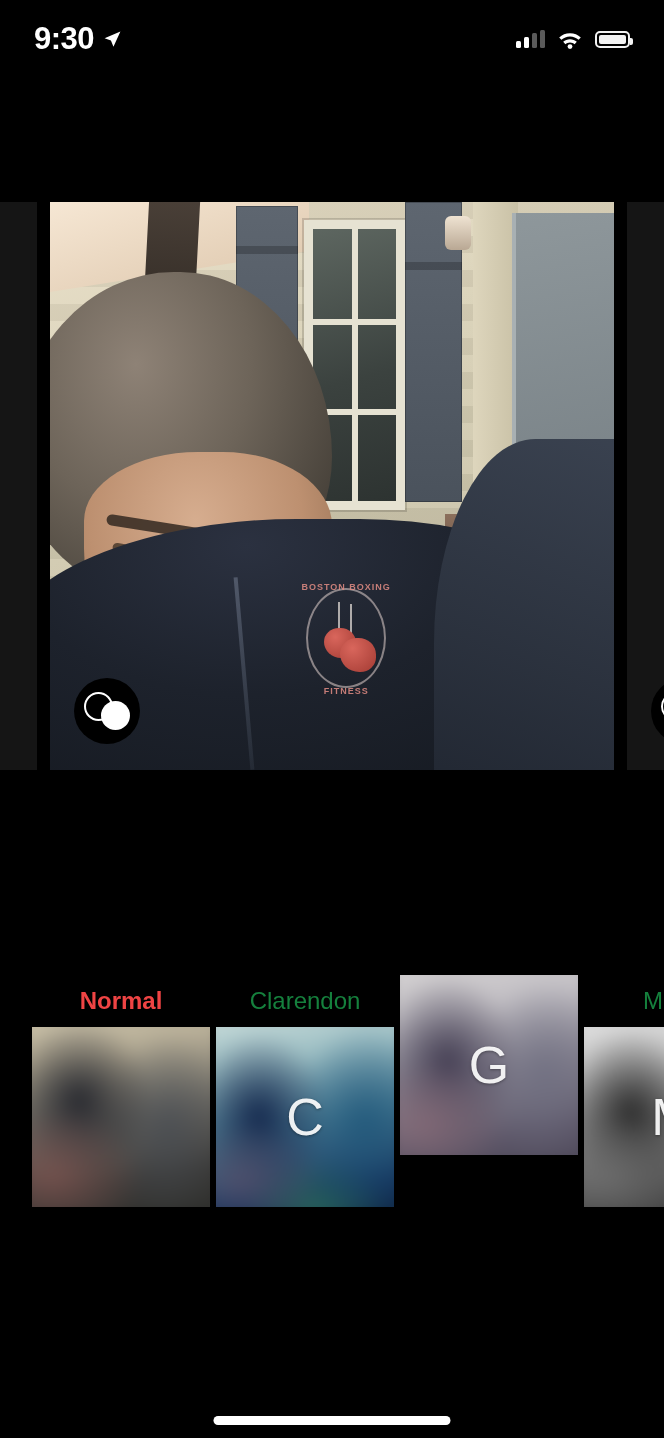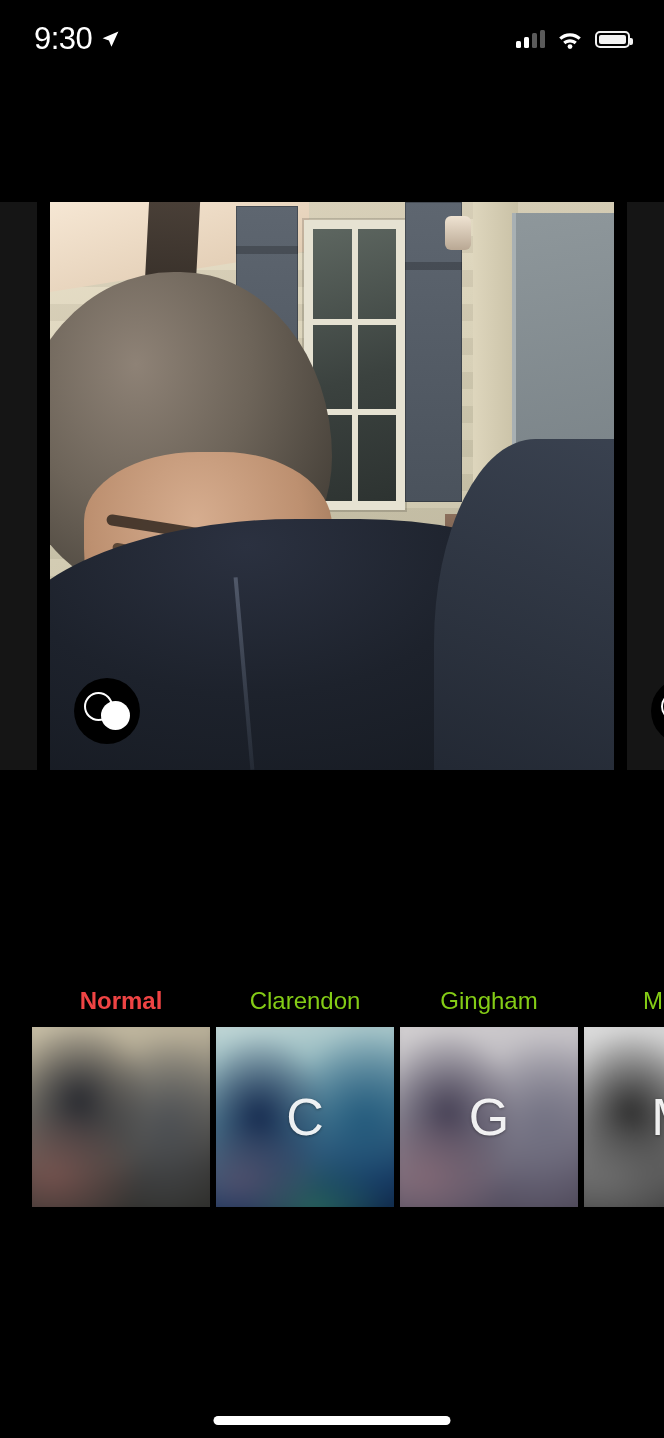--- a/index.html
+++ b/index.html
@@ -11,21 +11,21 @@
   }
   .phone { position:relative; width:664px; height:1438px; background:#000; }
 
   
   .statusbar {
     position:absolute; top:0; left:0; width:664px; height:78px;
     display:flex; align-items:center; justify-content:space-between;
     padding:0 34px;
   }
   .sb-left { display:flex; align-items:center; gap:9px; }
-  .sb-time { color:#fff; font-size:31px; font-weight:normal; letter-spacing:-0.5px; }
+  .sb-time { color:#fff; font-size:31px; font-weight:bold; letter-spacing:-0.5px; }
   .loc-arrow { width:19px; height:19px; display:block; }
   .sb-right { display:flex; align-items:center; gap:12px; }
   .cell-bars { display:flex; align-items:flex-end; gap:3px; height:18px; }
   .cell-bars i { display:block; width:5px; background:#5a5a5a; border-radius:1.5px; }
   .cell-bars i.on { background:#fff; }
   .cell-bars i:nth-child(1){ height:7px; }
   .cell-bars i:nth-child(2){ height:11px; }
   .cell-bars i:nth-child(3){ height:15px; }
   .cell-bars i:nth-child(4){ height:18px; }
   .wifi { width:26px; height:19px; }
@@ -202,21 +202,21 @@
 
   
   .filter-strip {
     position:absolute; top:975px; left:0; width:664px; height:250px;
     overflow:hidden;
   }
   .filter-track { position:absolute; left:32px; top:0; display:flex; gap:6px; }
   .filter-item { width:178px; }
   .filter-name {
     height:52px; line-height:52px; text-align:center;
-    font-size:24px; color:#84cc16; white-space:nowrap;
+    font-size:24px; color:#15803d; white-space:nowrap;
   }
   .filter-item.selected .filter-name { color:#ef4444; font-weight:bold; }
   .filter-thumb {
     position:relative; width:178px; height:180px; overflow:hidden; background:#2a2a2a;
   }
   .filter-thumb .inner {
     position:absolute; inset:0;
     background:
       radial-gradient(ellipse 60% 45% at 18% 78%, rgba(150,90,85,.55), rgba(0,0,0,0) 70%),
       radial-gradient(ellipse 48% 52% at 30% 42%, rgba(30,32,40,.92), rgba(0,0,0,0) 72%),
@@ -326,20 +326,29 @@
         <div class="ph-face"></div>
         <div class="ph-brow b1"></div>
         <div class="ph-brow b2"></div>
         <div class="ph-eye e1"></div>
         <div class="ph-eye e2"></div>
         <div class="ph-beard"></div>
         <div class="ph-hoodie"></div>
         <div class="ph-hood-side"></div>
         <div class="ph-zip"></div>
 
+        <div class="ph-logo">
+          <div class="oval"></div>
+          <div class="arc-top">BOSTON BOXING</div>
+          <div class="lace"></div>
+          <div class="lace2"></div>
+          <div class="glove g1"></div>
+          <div class="glove g2"></div>
+          <div class="arc-bot">FITNESS</div>
+        </div>
       </div>
 
       <div class="filter-toggle">
         <span class="ft-icon">
           <span class="c-out"></span>
           <span class="c-fill"></span>
         </span>
       </div>
     </div>
 
@@ -367,21 +376,20 @@
 
       <div class="filter-item">
         <div class="filter-name">Clarendon</div>
         <div class="filter-thumb thumb-clarendon">
           <div class="inner"></div>
           <div class="letter">C</div>
         </div>
       </div>
 
       <div class="filter-item">
-        <div class="filter-name">Gingham</div>
         <div class="filter-thumb thumb-gingham">
           <div class="inner"></div>
           <div class="letter">G</div>
         </div>
       </div>
 
       <div class="filter-item">
         <div class="filter-name">Moon</div>
         <div class="filter-thumb thumb-moon">
           <div class="inner"></div>

